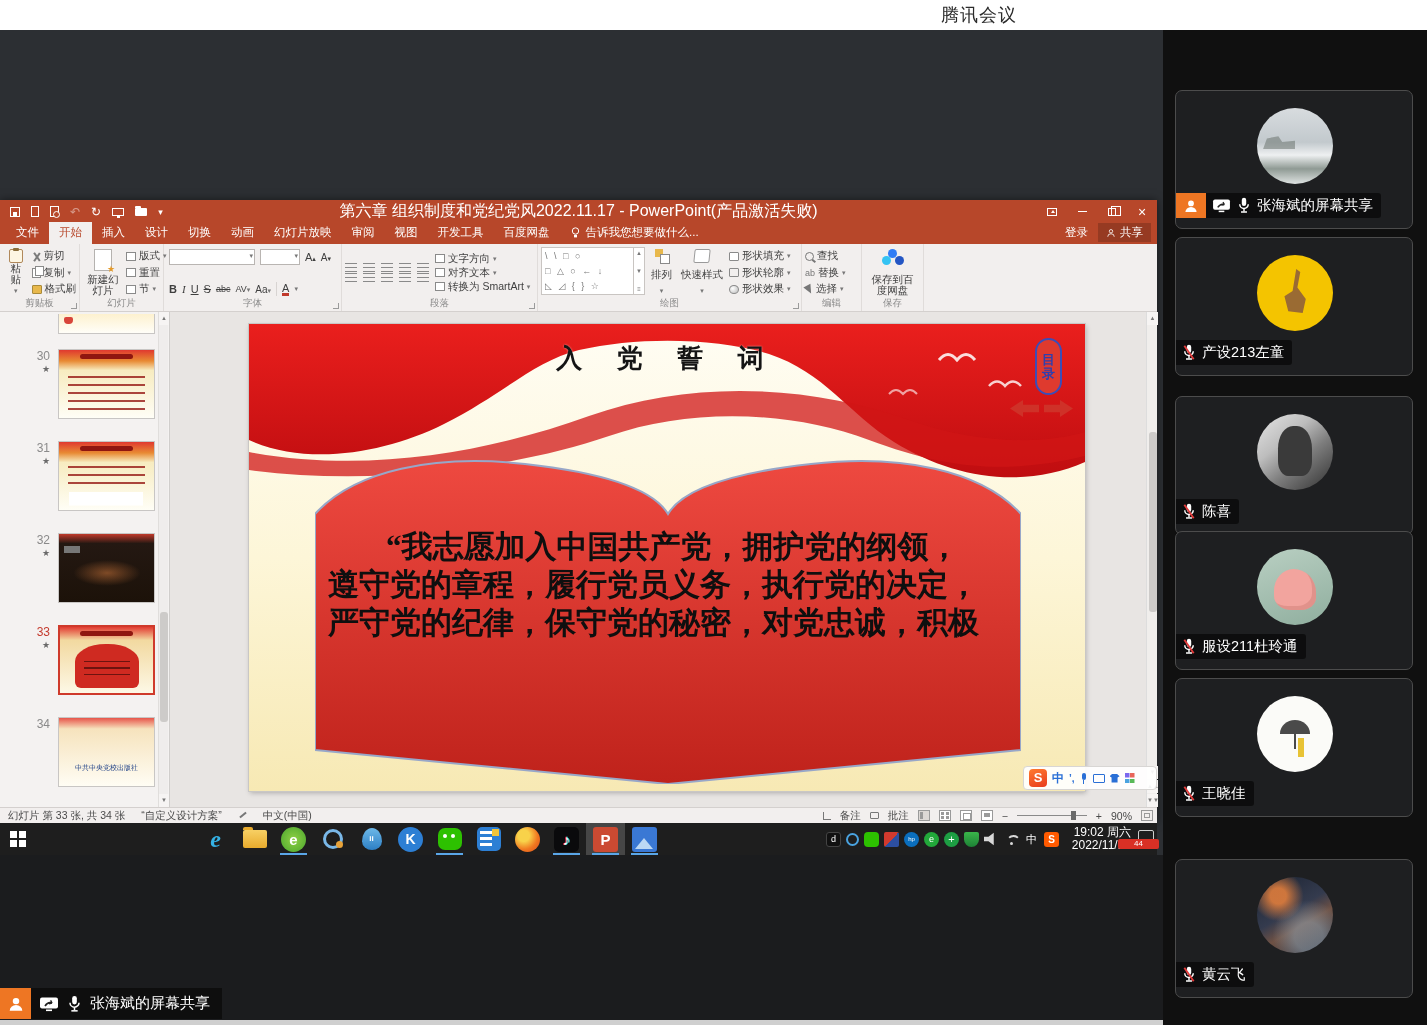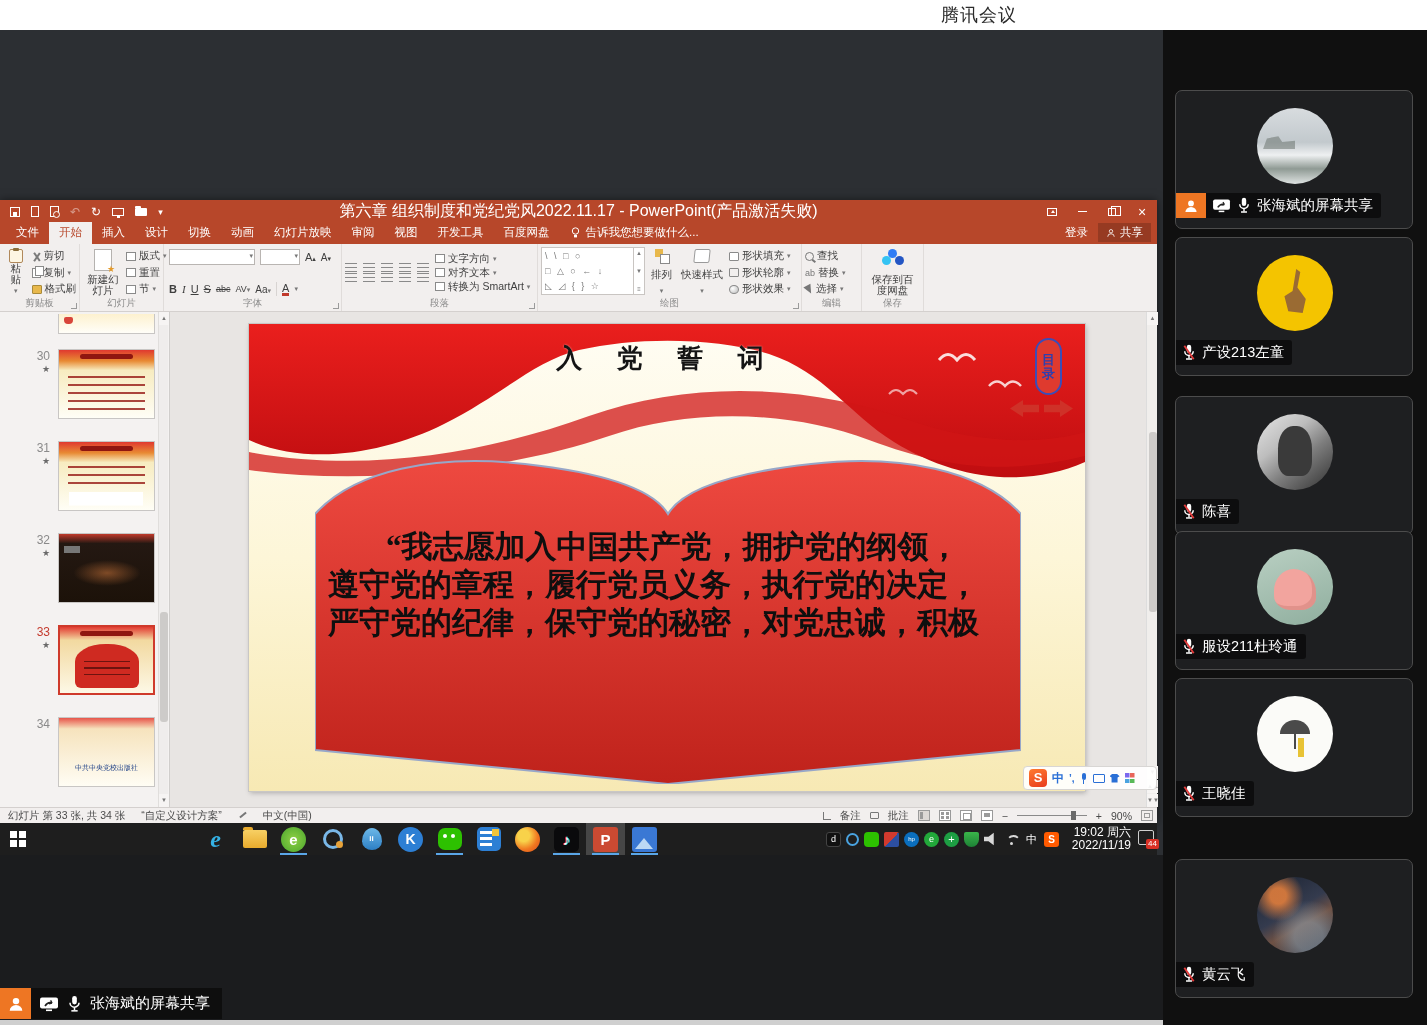--- a/index.html
+++ b/index.html
@@ -263,21 +263,21 @@
   .tk-shield { background:linear-gradient(#3ab54a,#1d8235); border-radius:2px 2px 50% 50%; }
   .tk-speaker { background:#d8d8d8; clip-path:polygon(0 35%,30% 35%,65% 8%,65% 92%,30% 65%,0 65%); border-radius:0; }
   .tk-wifi { position:relative; }
   .tk-wifi::before { content:""; position:absolute; left:2px; top:3px; width:11px; height:11px; border:2px solid #d8d8d8; border-radius:50%;
       clip-path:polygon(0 0,100% 0,50% 52%); }
   .tk-wifi::after { content:""; position:absolute; left:6px; bottom:2px; width:3px; height:3px; background:#d8d8d8; border-radius:50%; }
   .tk-lang { font-size:11px; color:#fff; }
   .tk-sogou { background:#ff5a00; font-weight:700; font-size:10px; }
   .tb-clock { position:absolute; right:26px; top:3px; width:66px; text-align:right; color:#fff; font-size:12px; line-height:13px; }
   .tb-notif { position:absolute; right:3px; top:7px; width:16px; height:15px; border:1.5px solid #cfcfcf; border-radius:2px; }
-  .notif-badge { position:absolute; right:-6px; bottom:-5px; background:#d93025; color:#fff; font-size:8px; line-height:10px; padding:0 2px; border-radius:2px; }
+  .notif-badge { position:absolute; right:-6px; bottom:-5px; background:#d93025; color:#fff; font-size:8px; line-height:10px; padding:0 16px; border-radius:2px; }
 
   svg { display:block; }
 </style>
 </head>
 <body>
 
 <div class="top-bar">
   <div class="app-title">腾讯会议</div>
 </div>
 

